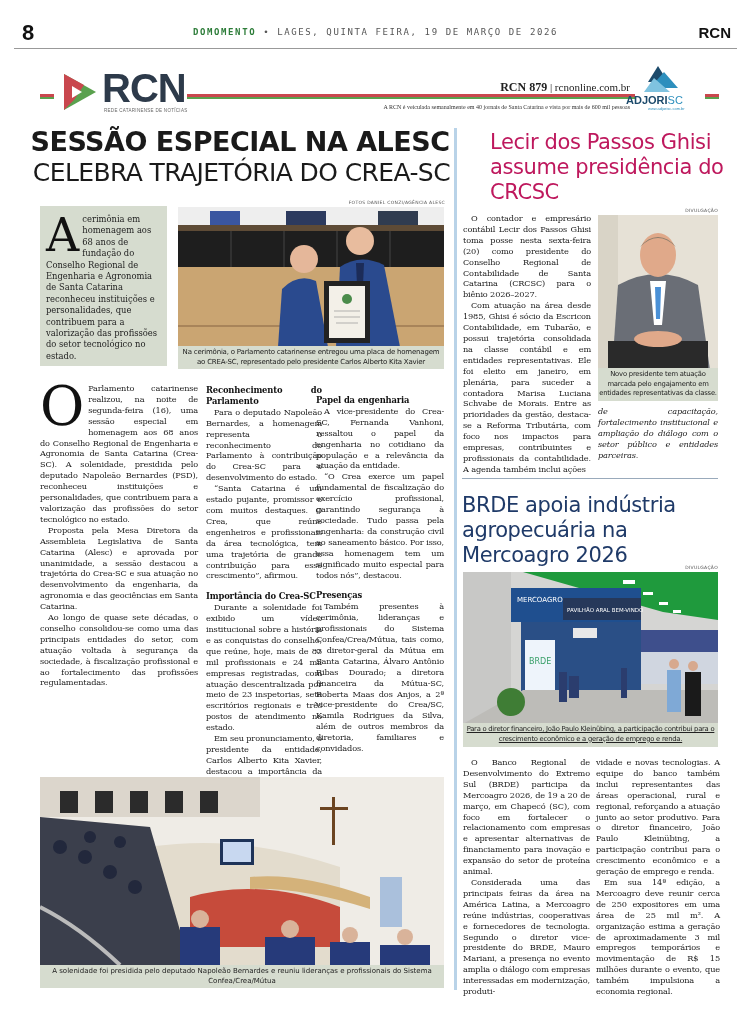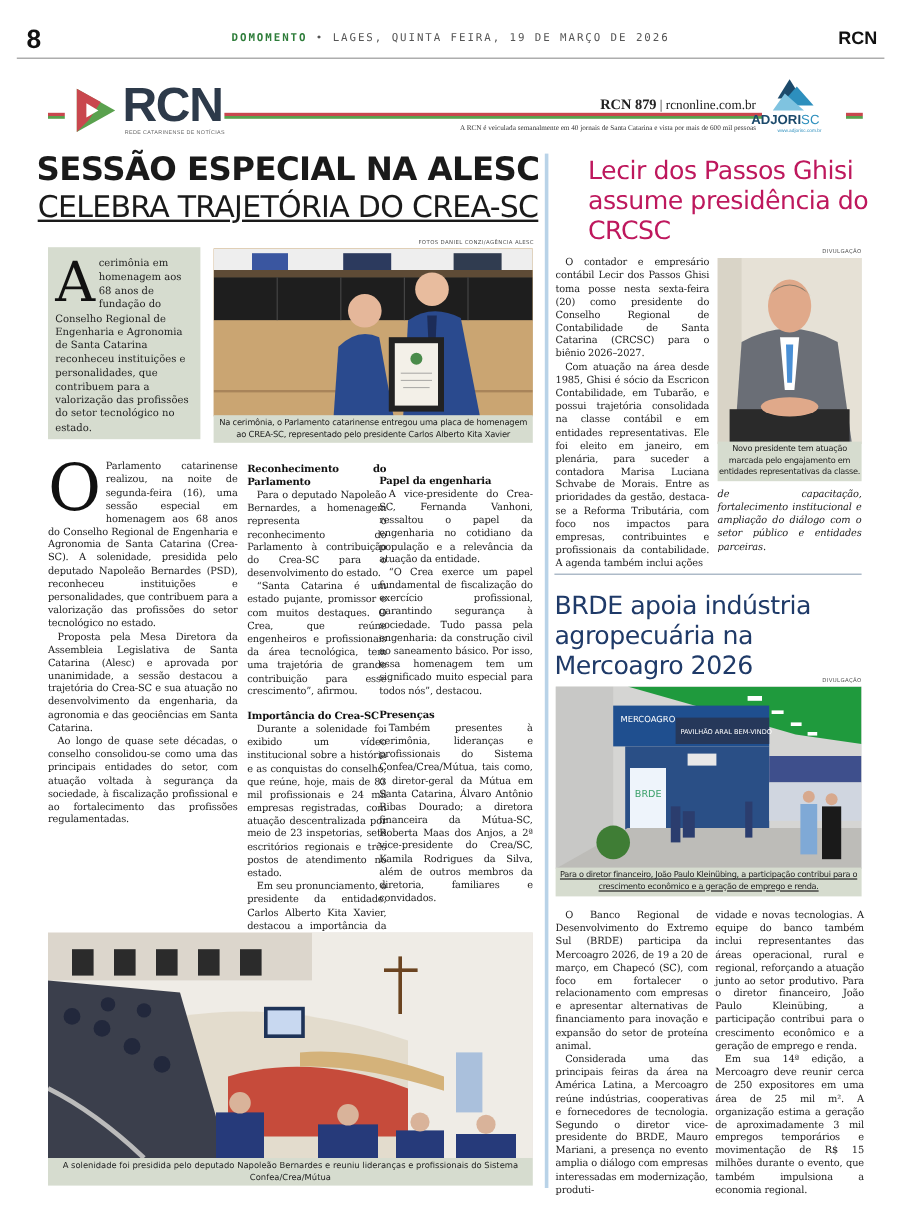--- a/index.html
+++ b/index.html
@@ -26,21 +26,21 @@
   #rcn-edition { left: 360px; top: 80px; width: 270px; text-align: right; font: 11px "Liberation Serif", serif; color: #222; }
   #rcn-edition b { font-weight: bold; font-size: 12px; }
   #rcn-reach { left: 200px; top: 104px; width: 430px; text-align: right; font: 6px "Liberation Serif", serif; color: #333; }
   #adjori-mark { left: 640px; top: 64px; width: 44px; height: 30px; }
   #adjori-text { left: 626px; top: 94px; font: bold 11px "Liberation Sans", sans-serif; color: #1c4a6b; text-align: center; }
   #adjori-text span { color: #2d8fbd; font-weight: normal; }
   #adjori-url { left: 648px; top: 106px; font: 4px "Liberation Sans", sans-serif; color: #2d8fbd; }
 
   
   #main-h1 { left: 30px; width: 420px; top: 126px; text-align: center; font: bold 27px "DejaVu Sans", sans-serif; color: #1a1a1a; letter-spacing: -0.5px; }
-  #main-h2 { left: 30px; width: 420px; top: 158px; text-align: center; font: 25px "DejaVu Sans", sans-serif; color: #1a1a1a; letter-spacing: -0.6px; text-decoration: underline; }
+  #main-h2 { left: 30px; width: 420px; top: 158px; text-align: right; font: 25px "DejaVu Sans", sans-serif; color: #1a1a1a; letter-spacing: -0.6px; }
 
   
   #lede-box { left: 40px; top: 206px; width: 127px; height: 160px; background: #d6dccf; padding: 8px 6px; font: 8.4px/11.4px "DejaVu Serif", serif; color: #222; }
   #lede-box .dropcap { float: left; font: 46px/38px "DejaVu Serif", serif; margin: 2px 3px 0 0; color: #111; }
 
   
   .credit { font: 4.5px "DejaVu Sans", sans-serif; color: #555; letter-spacing: 0.3px; text-align: right; }
   #credit-1 { left: 290px; width: 155px; top: 200px; }
 
   

